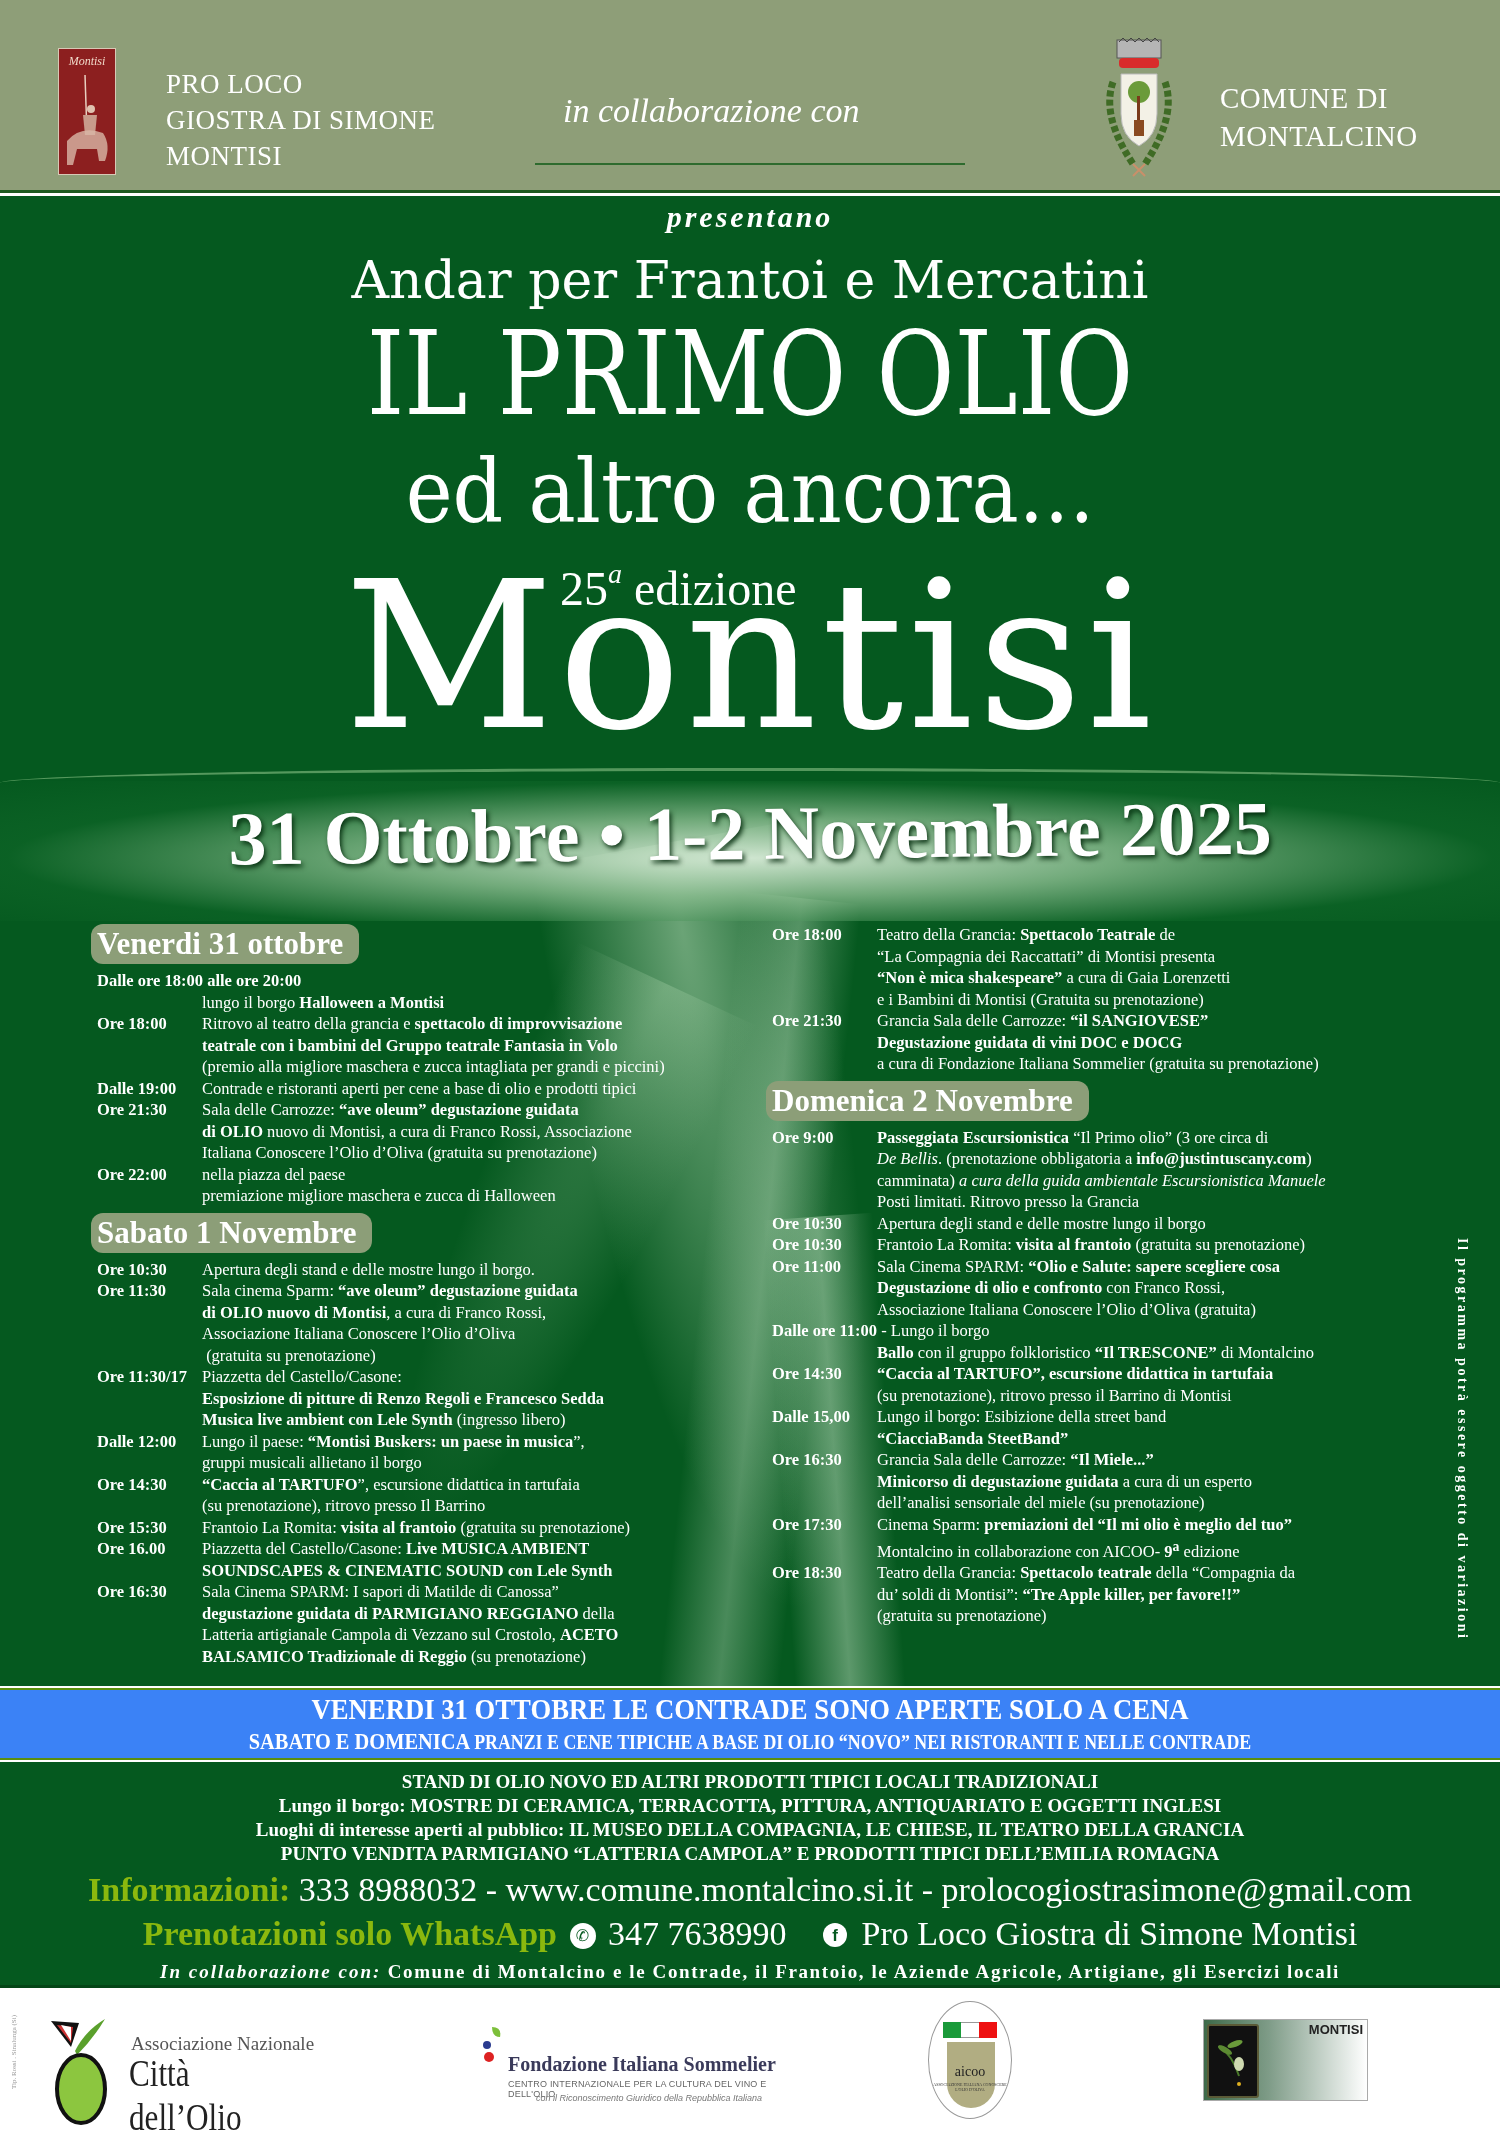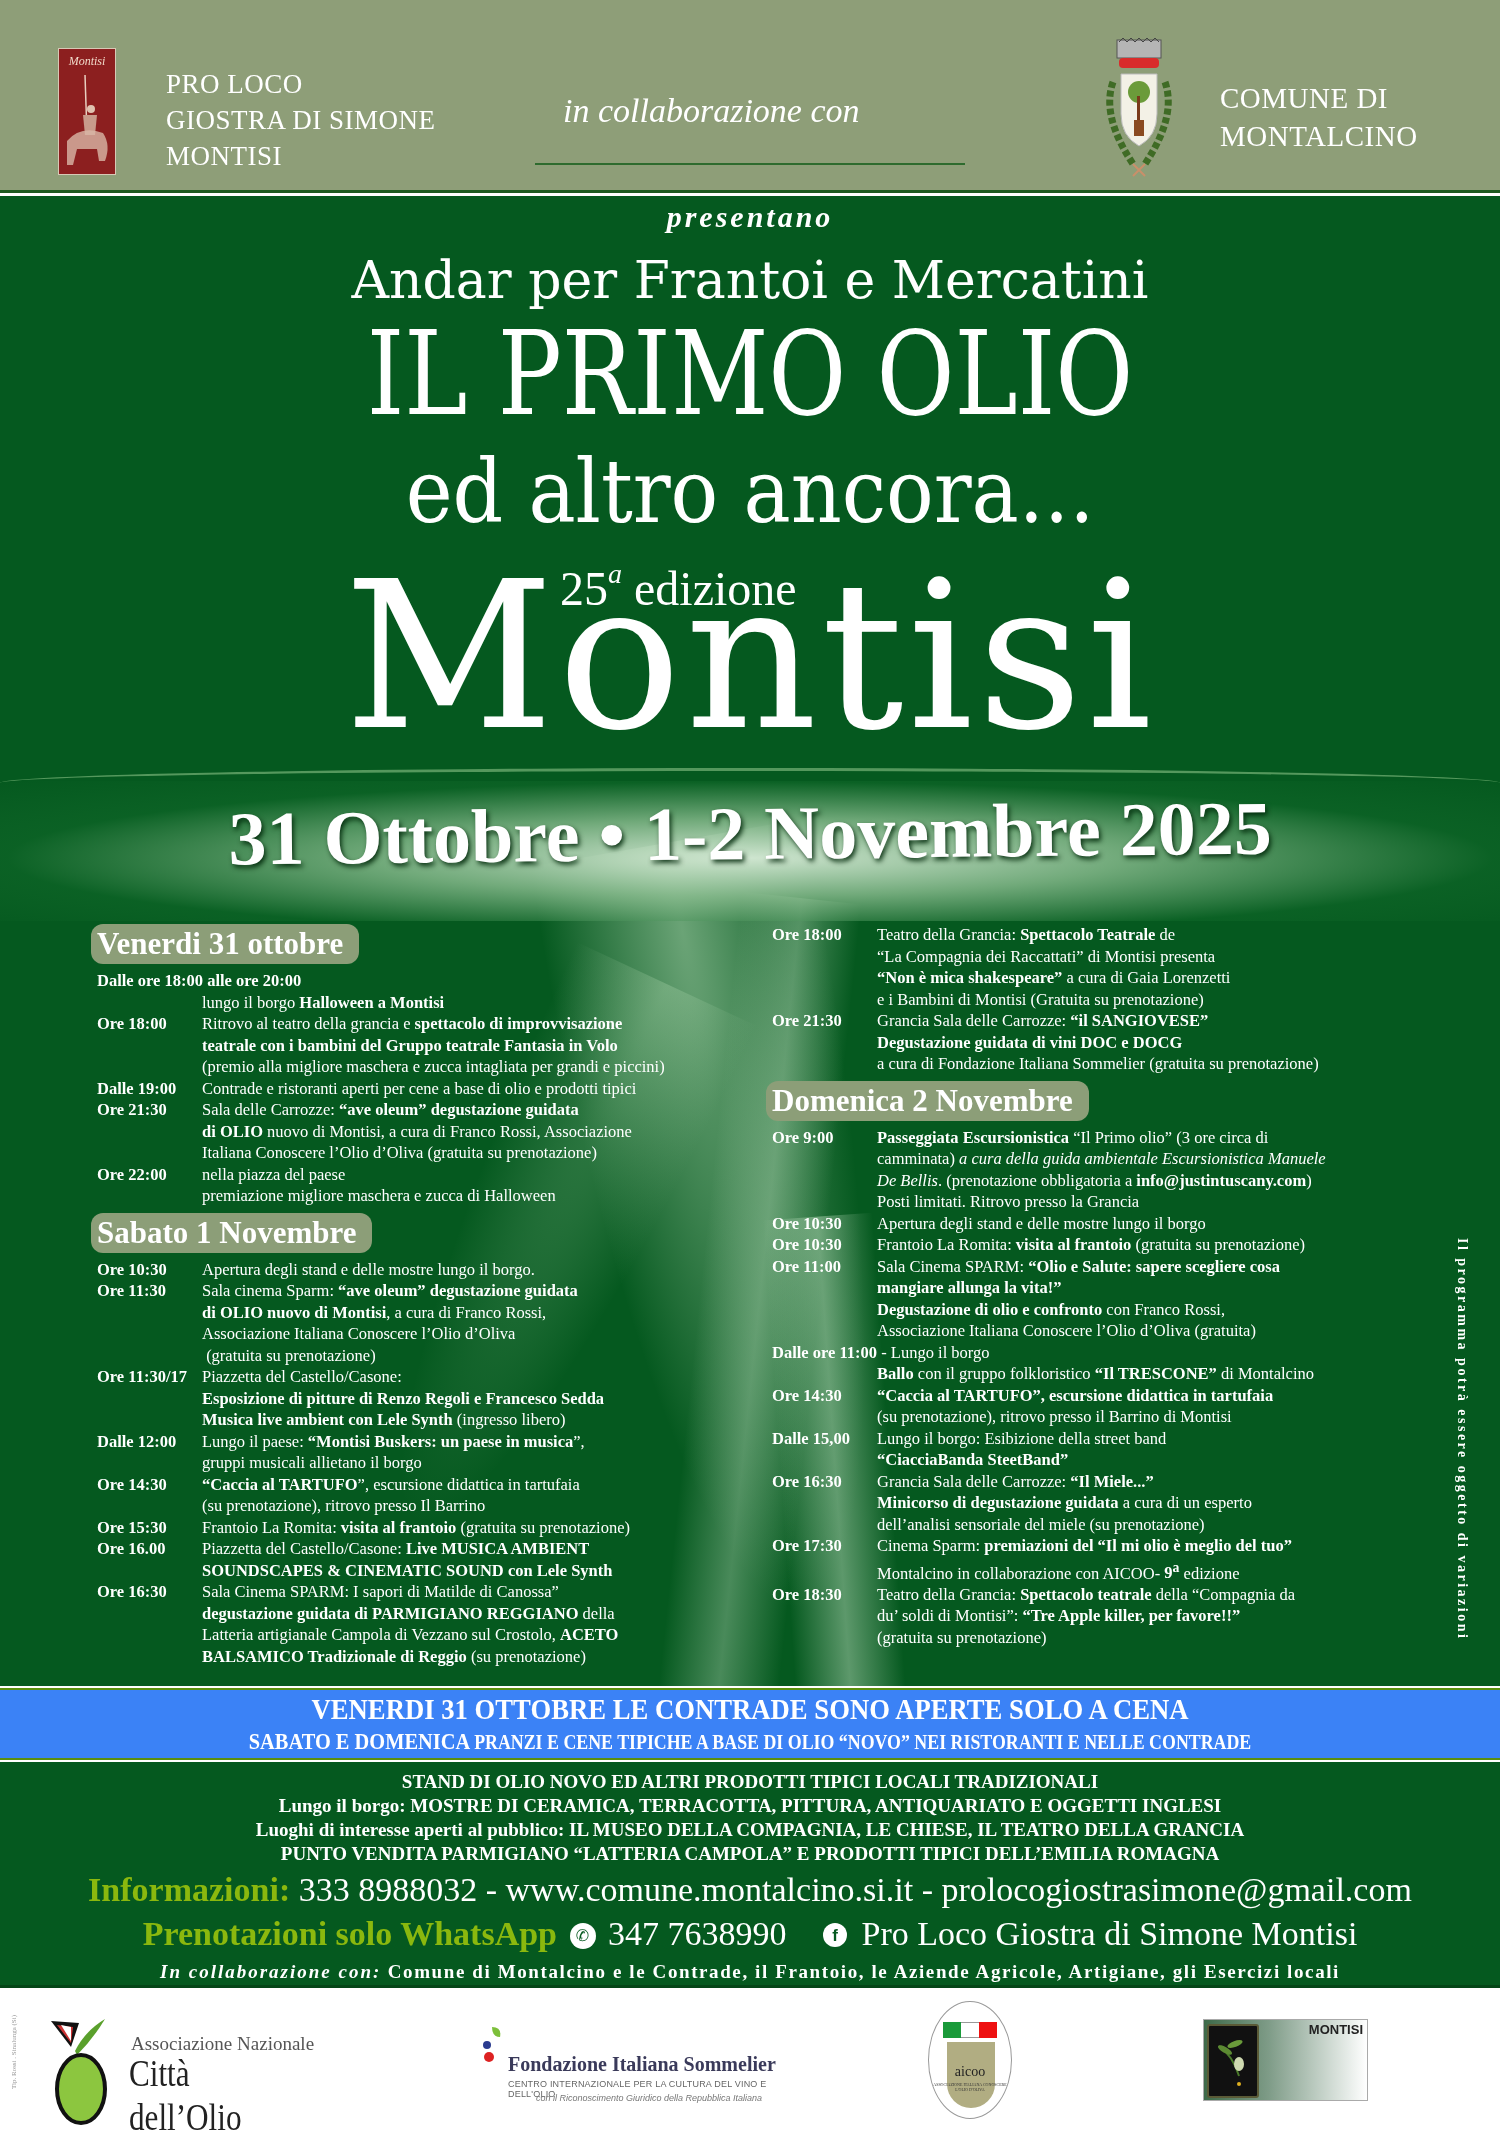--- a/index.html
+++ b/index.html
@@ -300,45 +300,41 @@
         </div>
       </div>
     <div class="day-pill" style="margin-top:6px">Domenica 2 Novembre</div>
     <div id="sun">
         <div class="row">
           <span class="t">Ore 9:00</span>
           <span class="d"><b>Passeggiata Escursionistica</b> “Il Primo olio” (3 ore circa di</span>
         </div>
         <div class="row">
           <span class="t"></span>
+          <span class="d"><i>De Bellis</i>. (prenotazione obbligatoria a <b>info@justintuscany.com</b>)</span>
+        </div>
+        <div class="row">
+          <span class="t"></span>
           <span class="d">camminata) <i>a cura della guida ambientale Escursionistica Manuele</i></span>
-        </div>
-        <div class="row">
-          <span class="t"></span>
-          <span class="d"><i>De Bellis</i>. (prenotazione obbligatoria a <b>info@justintuscany.com</b>)</span>
         </div>
         <div class="row">
           <span class="t"></span>
           <span class="d">Posti limitati. Ritrovo presso la Grancia</span>
         </div>
         <div class="row">
           <span class="t">Ore 10:30</span>
           <span class="d">Apertura degli stand e delle mostre lungo il borgo</span>
         </div>
         <div class="row">
           <span class="t">Ore 10:30</span>
           <span class="d">Frantoio La Romita: <b>visita al frantoio</b> (gratuita su prenotazione)</span>
         </div>
         <div class="row">
           <span class="t">Ore 11:00</span>
           <span class="d">Sala Cinema SPARM: <b>“Olio e Salute: sapere scegliere cosa</b></span>
-        </div>
-        <div class="row">
-          <span class="t"></span>
-          <span class="d"><b>mangiare allunga la vita!”</b></span>
         </div>
         <div class="row">
           <span class="t"></span>
           <span class="d"><b>Degustazione di olio e confronto</b> con Franco Rossi,</span>
         </div>
         <div class="row">
           <span class="t"></span>
           <span class="d">Associazione Italiana Conoscere l’Olio d’Oliva (gratuita)</span>
         </div>
         <div class="row full"><span class="t">Dalle ore 11:00</span>&nbsp;<span class="d">- Lungo il borgo</span></div>

